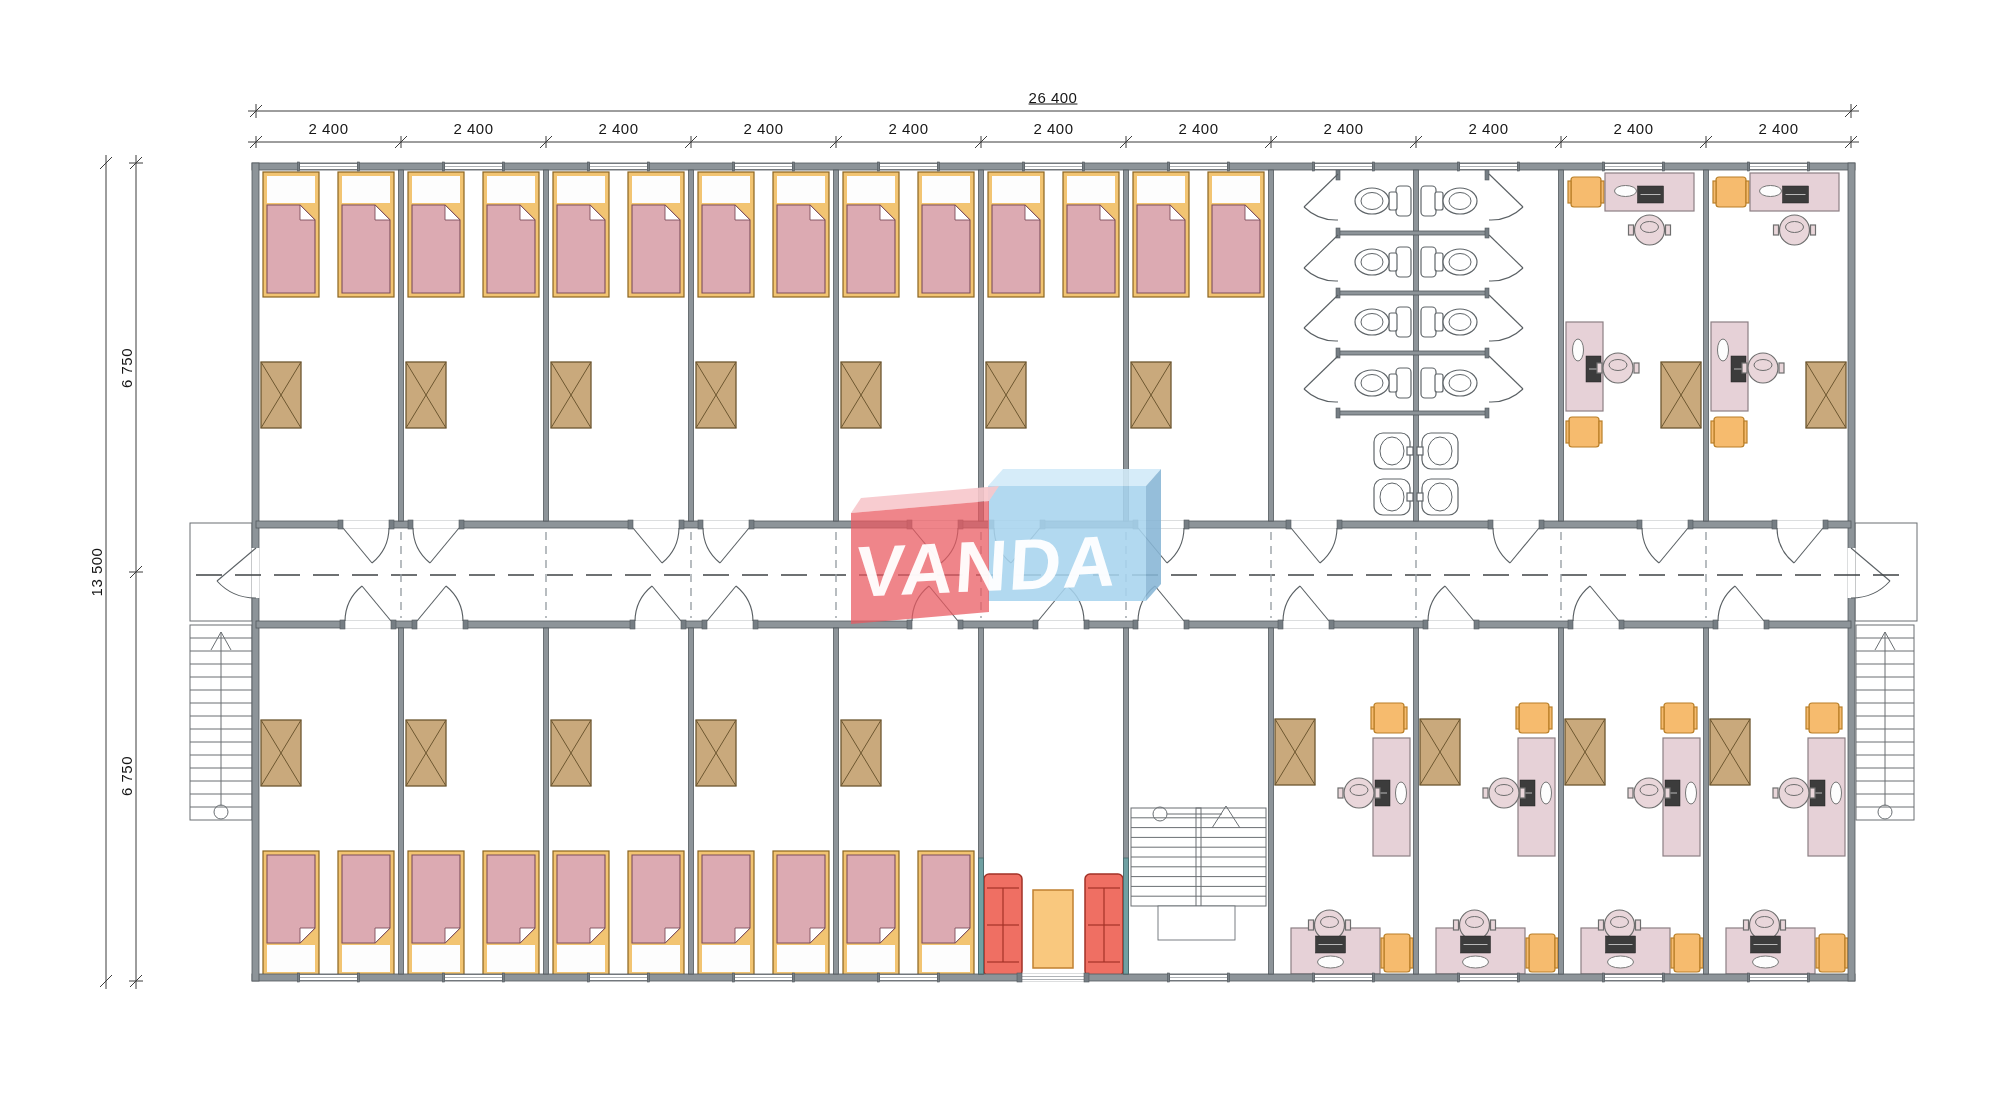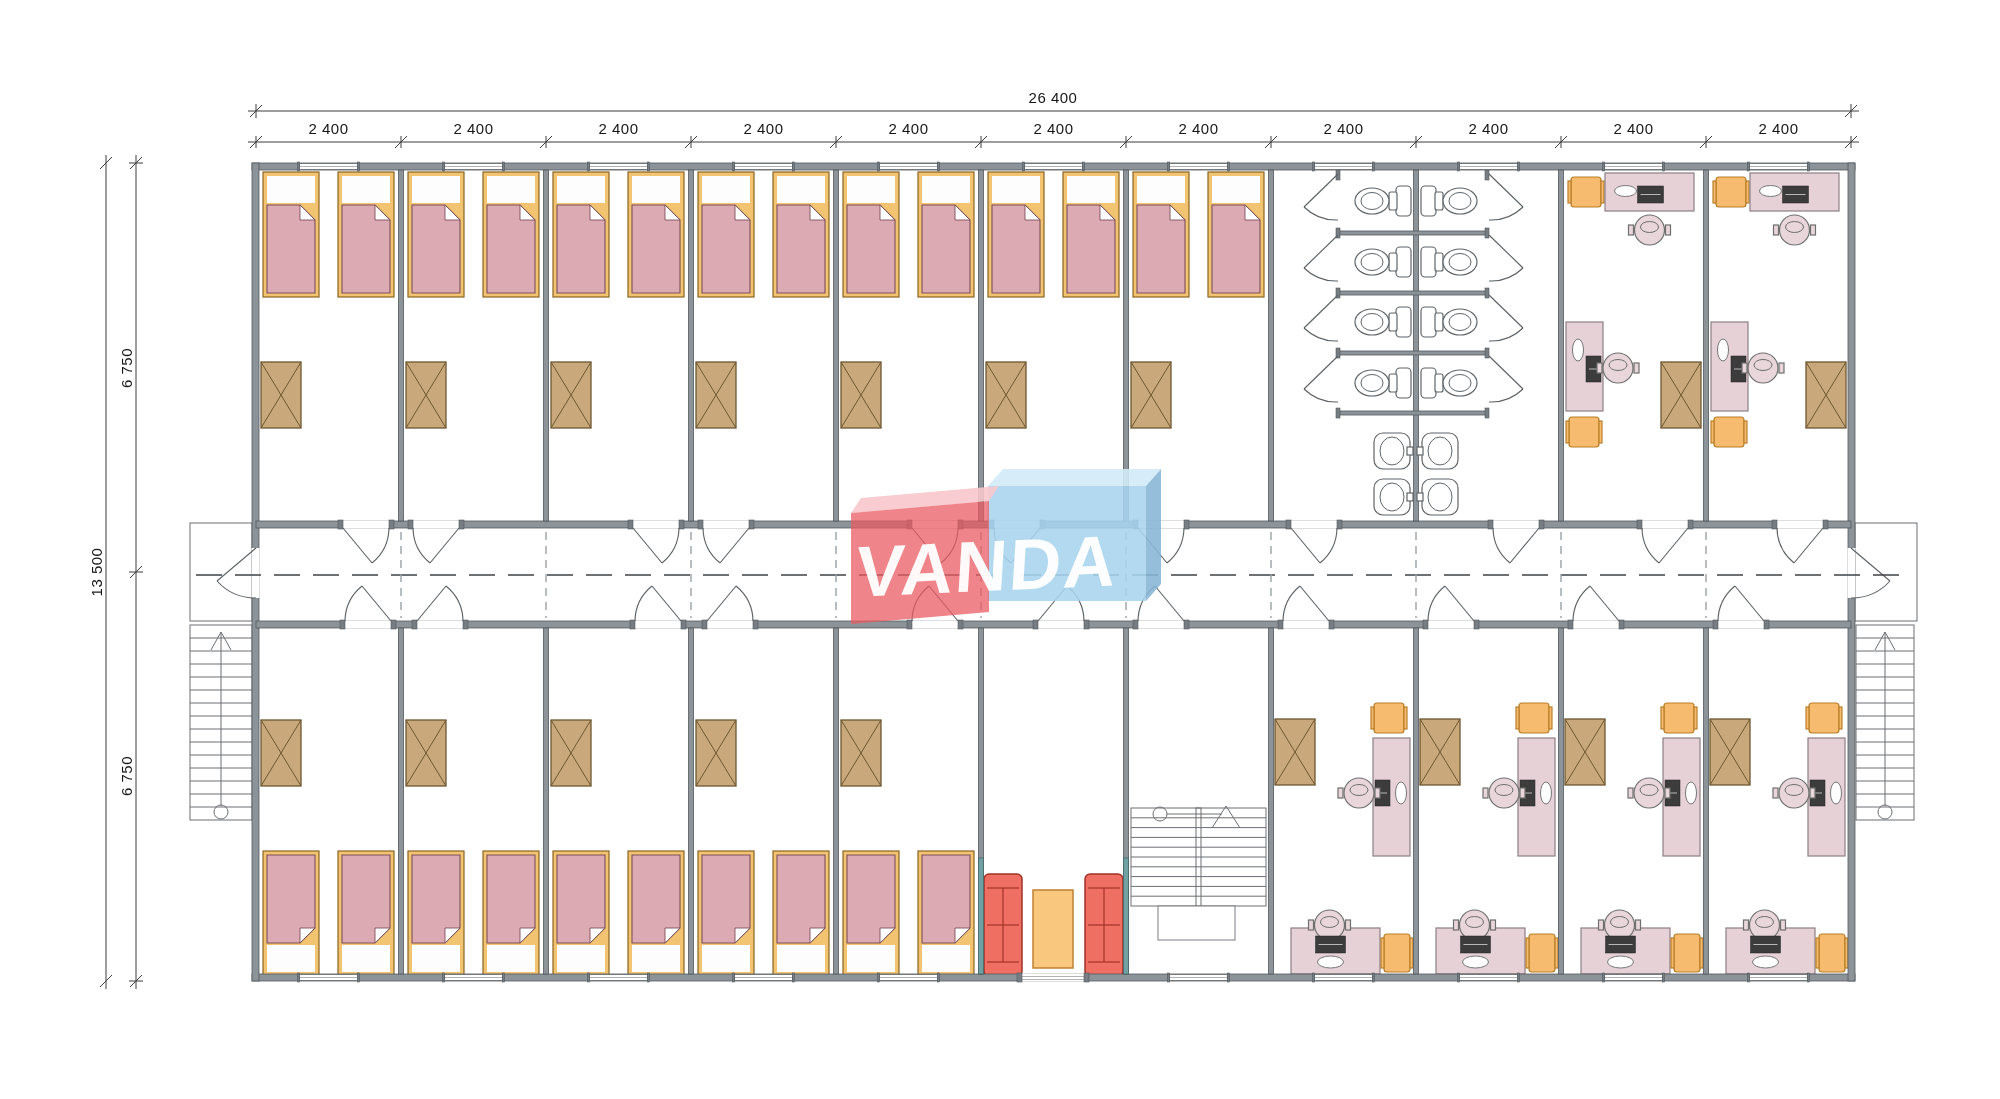--- a/index.html
+++ b/index.html
@@ -995,21 +995,21 @@
       </g>
       <g>
         <polygon points="988,486 1146,486 1161,469 1003,469" fill="rgba(209,234,248,0.9)"></polygon>
         <polygon points="1146,486 1161,469 1161,584 1146,601" fill="rgba(134,181,213,0.88)"></polygon>
         <polygon points="988,486 1146,486 1146,601 988,601" fill="rgba(167,212,238,0.88)"></polygon>
         <polygon points="851,513 989,501 999,486 861,498" fill="rgba(247,198,203,0.9)"></polygon>
         <polygon points="851,513 989,501 989,612 851,624" fill="rgba(234,90,97,0.74)"></polygon>
       </g>
     </svg>
 
-  <div class="dim-label" style="left:1053px;top:97px;">26 400</div>
+  <div class="dim-label" style="left:1053px;top:97px;text-decoration:underline;">26 400</div>
   <div class="dim-label vert" style="left:96px;top:572px;">13 500</div>
 
   <div id="logo-text">VANDA</div>
 <div class="dim-label" style="left: 328.5px; top: 128px;">2 400</div>
     <div class="dim-label" style="left: 473.5px; top: 128px;">2 400</div>
     <div class="dim-label" style="left: 618.5px; top: 128px;">2 400</div>
     <div class="dim-label" style="left: 763.5px; top: 128px;">2 400</div>
     <div class="dim-label" style="left: 908.5px; top: 128px;">2 400</div>
     <div class="dim-label" style="left: 1053.5px; top: 128px;">2 400</div>
     <div class="dim-label" style="left: 1198.5px; top: 128px;">2 400</div>

